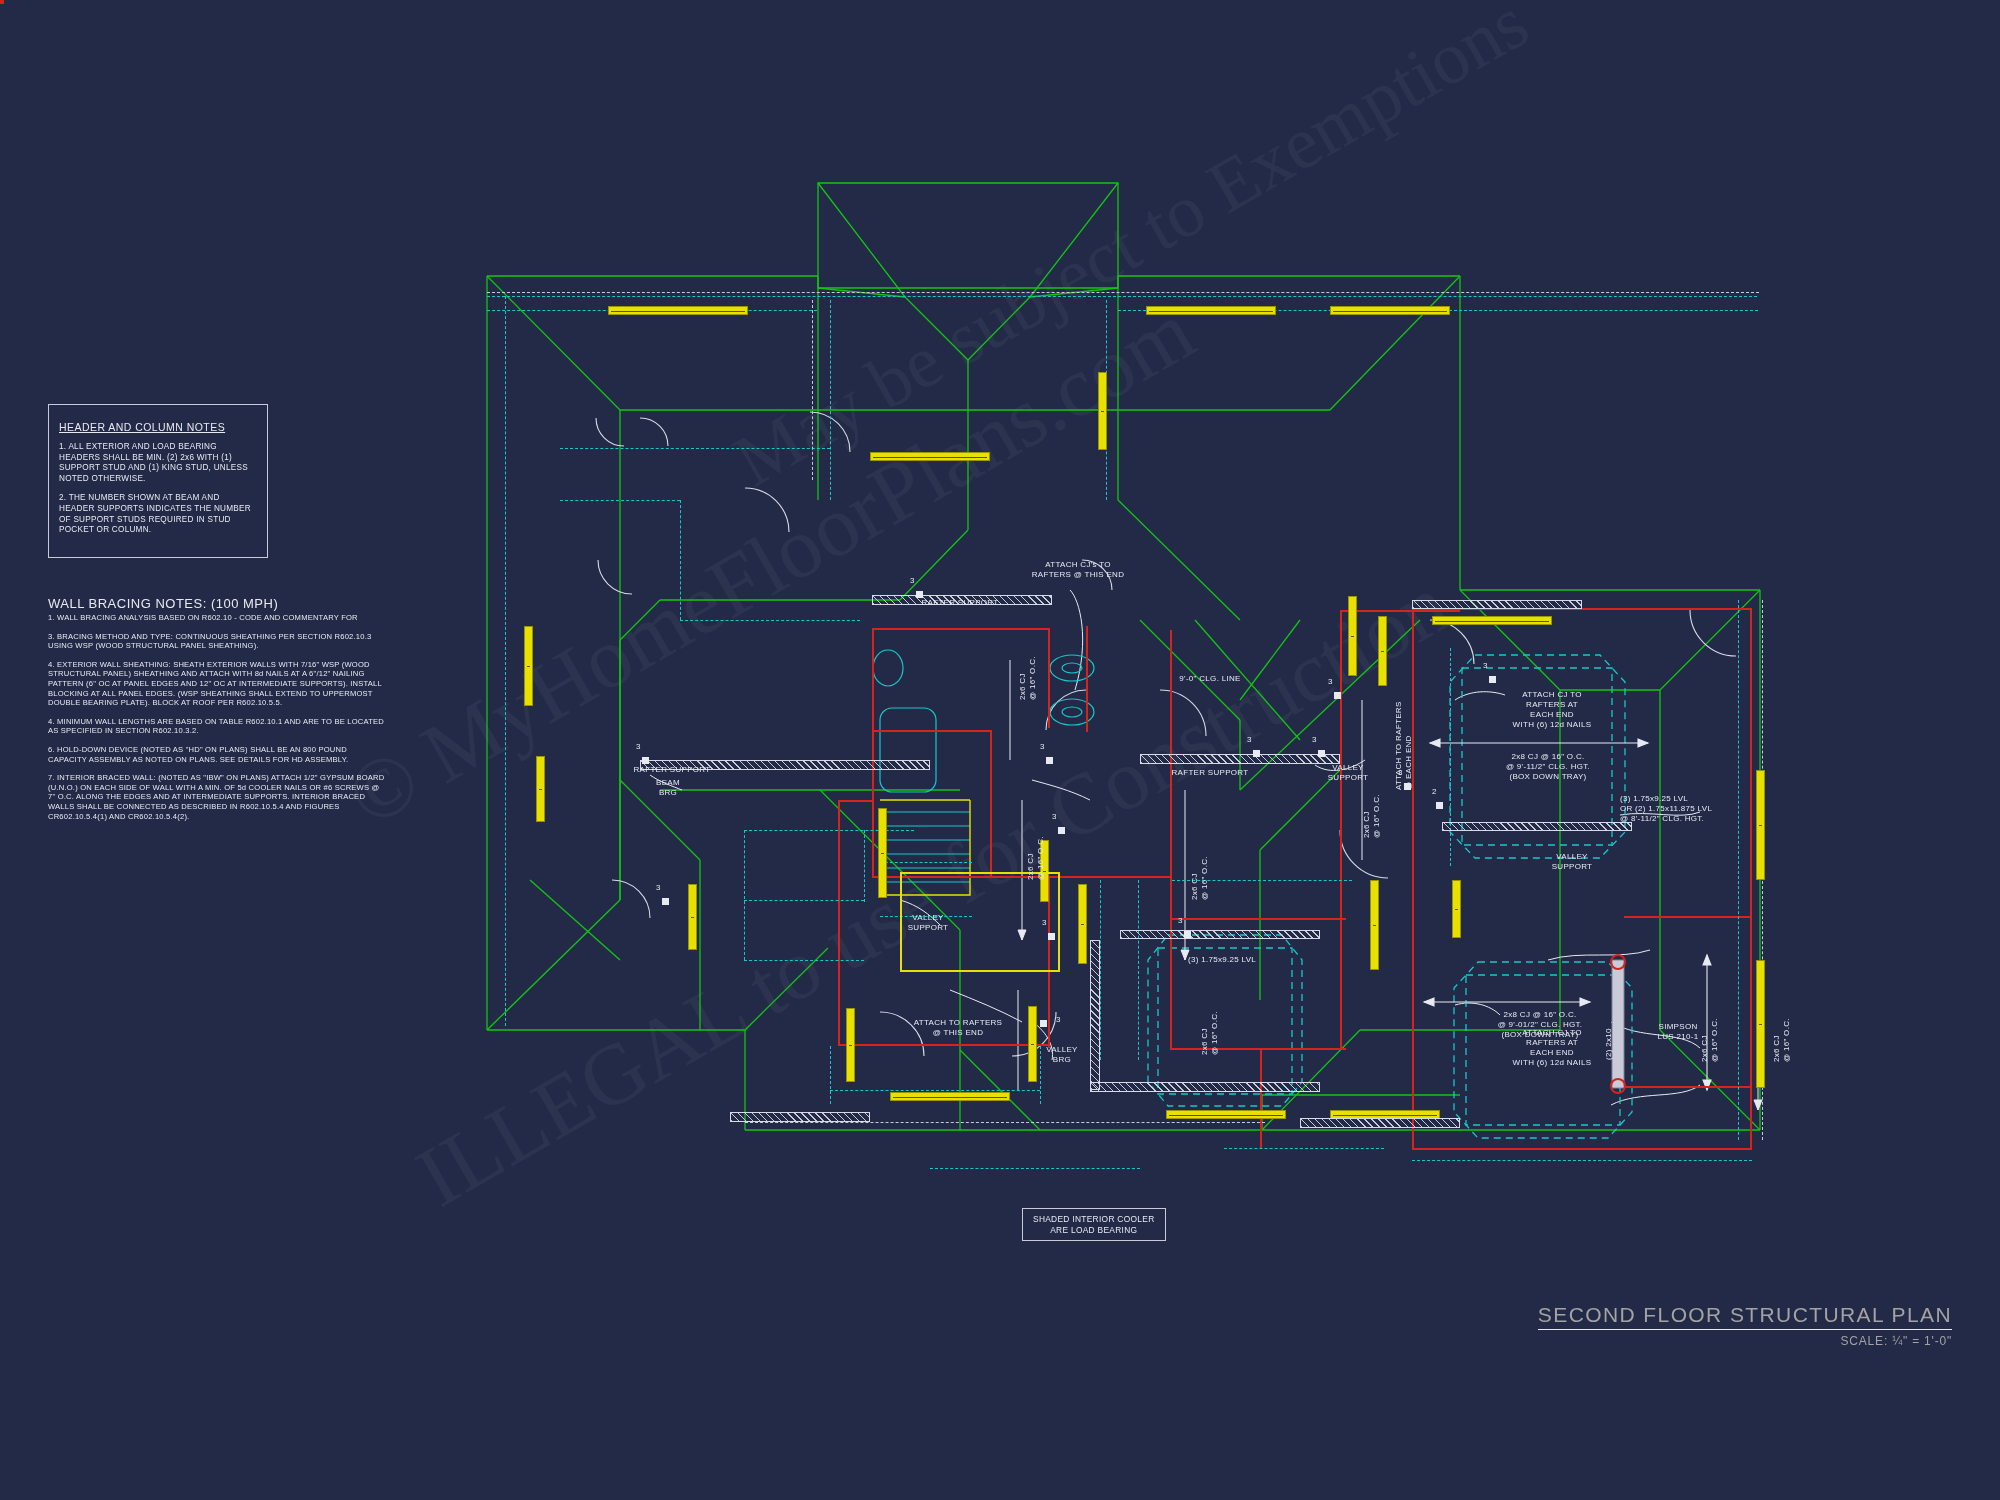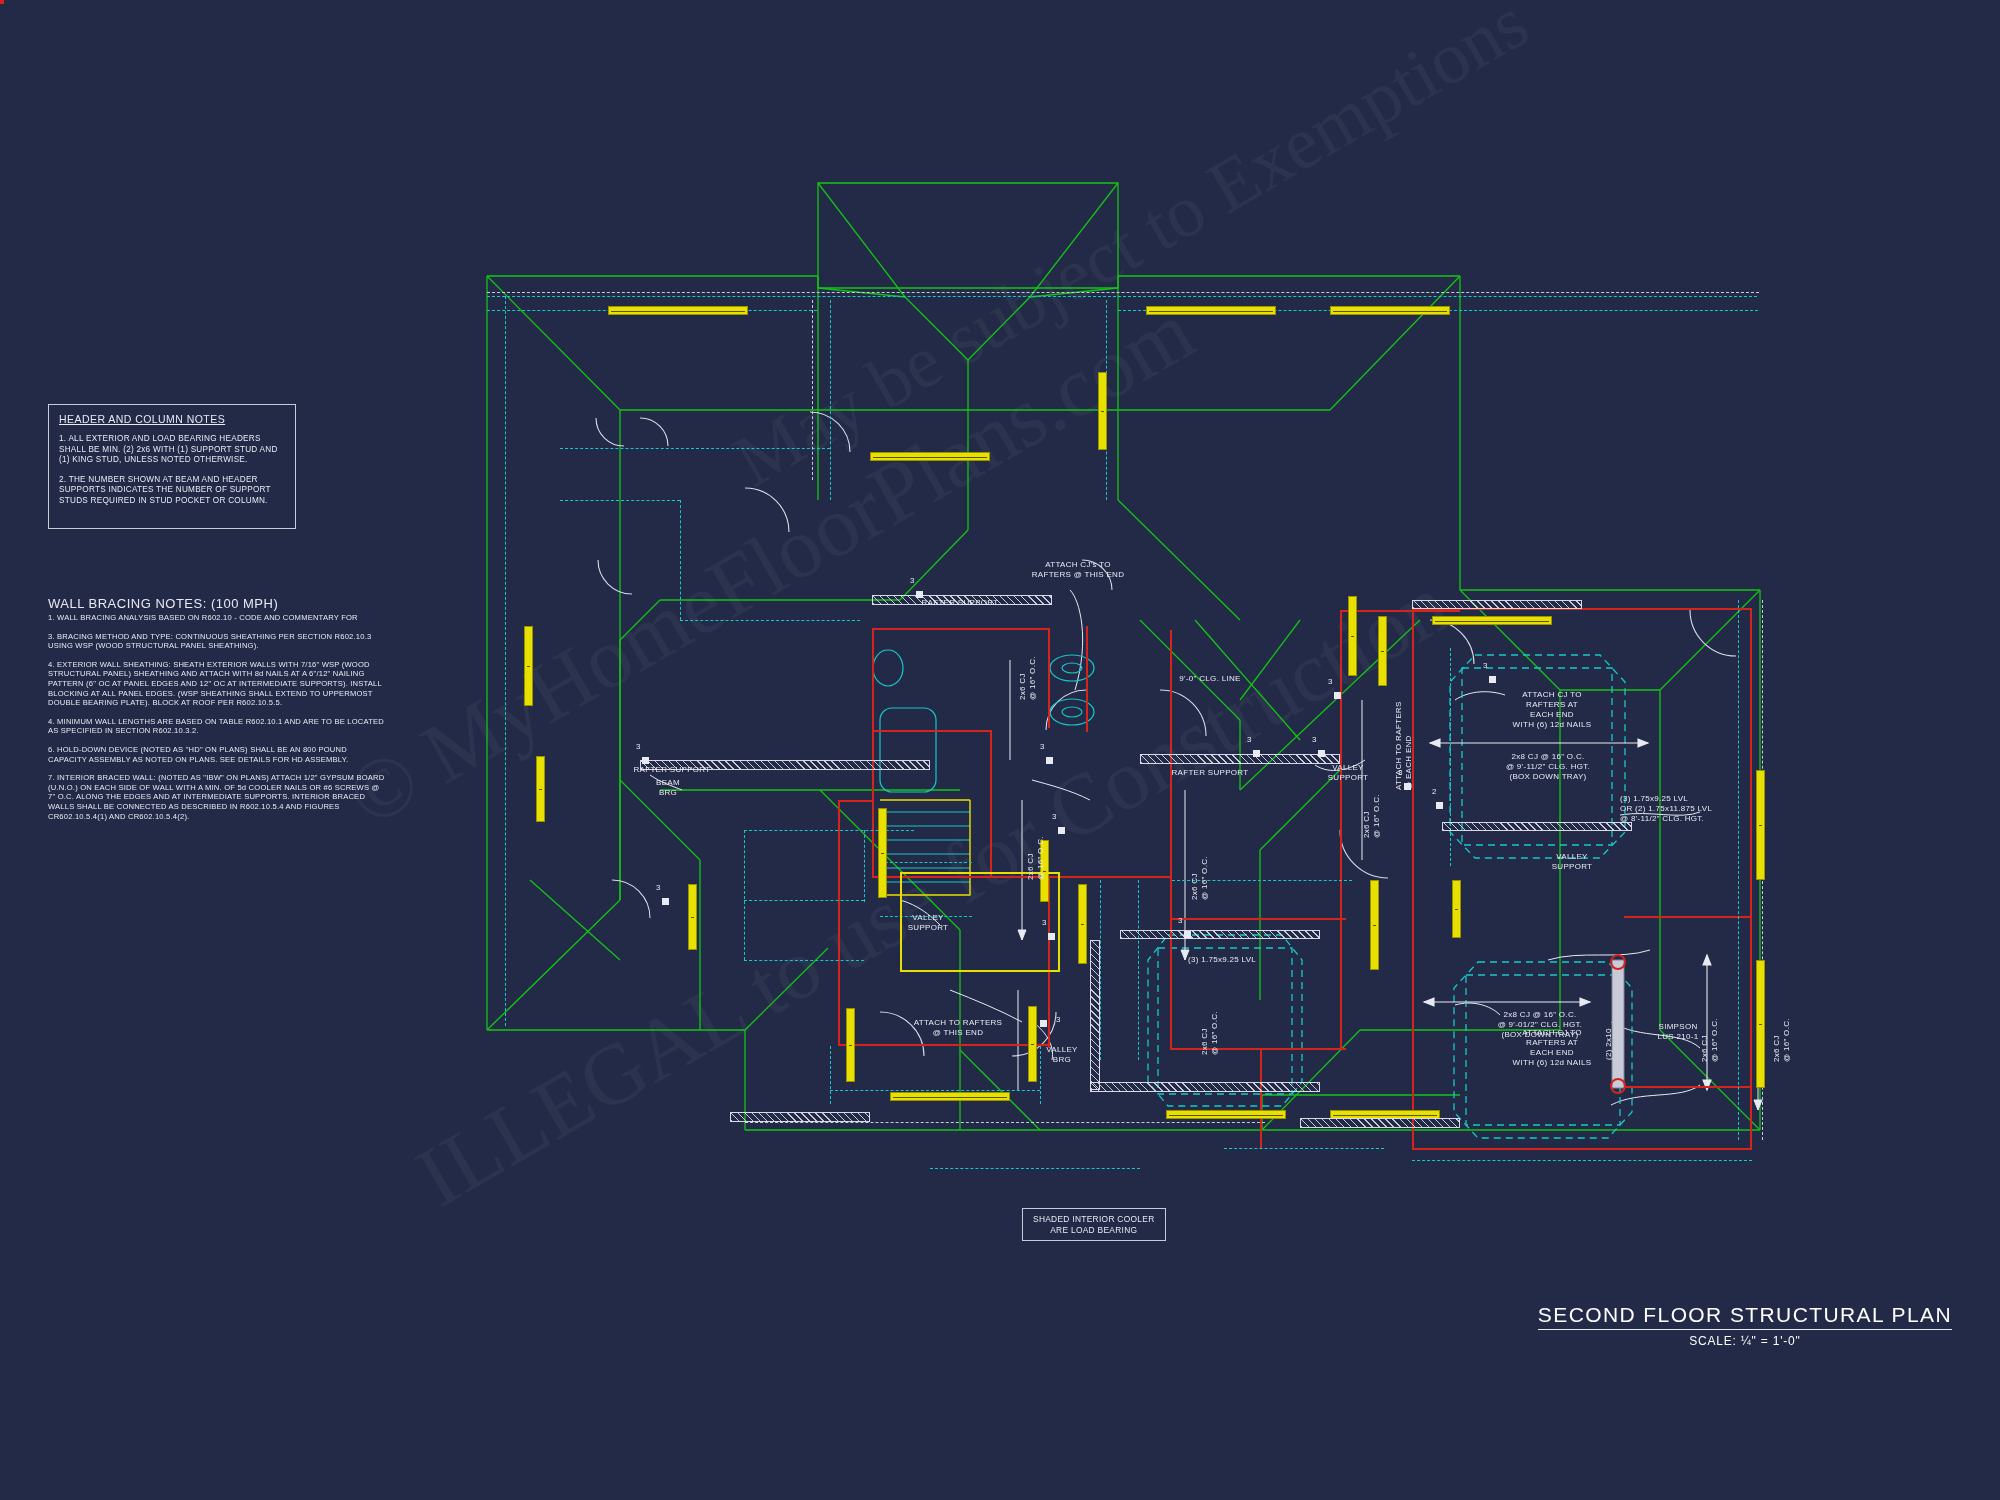--- a/index.html
+++ b/index.html
@@ -9,21 +9,21 @@
   #sheet{position:relative;width:2000px;height:1500px;background:#222a47;overflow:hidden;}
 
   
   .wm{position:absolute;color:#ffffff;opacity:.045;font-family:"Liberation Serif",serif;
       white-space:nowrap;pointer-events:none;user-select:none;}
   .wm1{left:330px;top:760px;font-size:86px;transform:rotate(-30deg);transform-origin:0 0;}
   .wm2{left:400px;top:1140px;font-size:86px;transform:rotate(-30deg);transform-origin:0 0;}
 
   
   .noteblock{position:absolute;color:#e8eaf2;}
-  #hdr-note{left:48px;top:404px;width:248px;border:1px solid #c9ccd8;padding:8px 10px 12px 10px;box-sizing:border-box;}
+  #hdr-note{left:48px;top:404px;width:220px;border:1px solid #c9ccd8;padding:16px 10px 12px 10px;box-sizing:border-box;}
   #hdr-note .t{font-size:10.5px;letter-spacing:.45px;text-decoration:underline;margin-bottom:9px;}
   #hdr-note p{margin:0 0 9px 0;font-size:8.2px;line-height:10.6px;letter-spacing:.25px;}
   #wb-note{left:48px;top:596px;width:340px;}
   #wb-note .t{font-size:13px;letter-spacing:.5px;margin-bottom:2px;}
   #wb-note p{margin:0 0 9px 0;font-size:7.6px;line-height:9.6px;letter-spacing:.2px;}
 
   
   .ln{position:absolute;}      
   .red{background:#d4241c;}      
   .yel{background:#e8e000;}
@@ -46,21 +46,21 @@
     background:repeating-linear-gradient(45deg,#c9ccd8 0 1px,transparent 1px 5px);}
 
   
   .lbl{position:absolute;color:#e8eaf2;font-size:8px;letter-spacing:.3px;line-height:10px;white-space:pre;}
   .lbl.c{text-align:center;transform:translateX(-50%);}
   .lbl.vert{transform:rotate(-90deg);transform-origin:0 0;}
   .num{position:absolute;color:#e8eaf2;font-size:8px;}
   .sqstud{position:absolute;width:7px;height:7px;background:#e8eaf2;}
 
   
-  #title{position:absolute;right:48px;bottom:152px;text-align:center;color:#ffffff;}
+  #title{position:absolute;right:48px;bottom:152px;text-align:right;color:#a3a3a3;}
   #title .main{font-size:21px;letter-spacing:1.4px;border-bottom:1.5px solid #e8eaf2;padding-bottom:2px;}
   #title .sc{font-size:12px;letter-spacing:.8px;margin-top:4px;}
 
   
   #legend{position:absolute;left:1022px;top:1208px;border:1px solid #c9ccd8;
           padding:5px 10px;color:#e8eaf2;font-size:8.4px;line-height:10.5px;text-align:center;letter-spacing:.3px;}
 
   svg.ov{position:absolute;left:0;top:0;width:2000px;height:1500px;pointer-events:none;}
 </style>
 </head>

